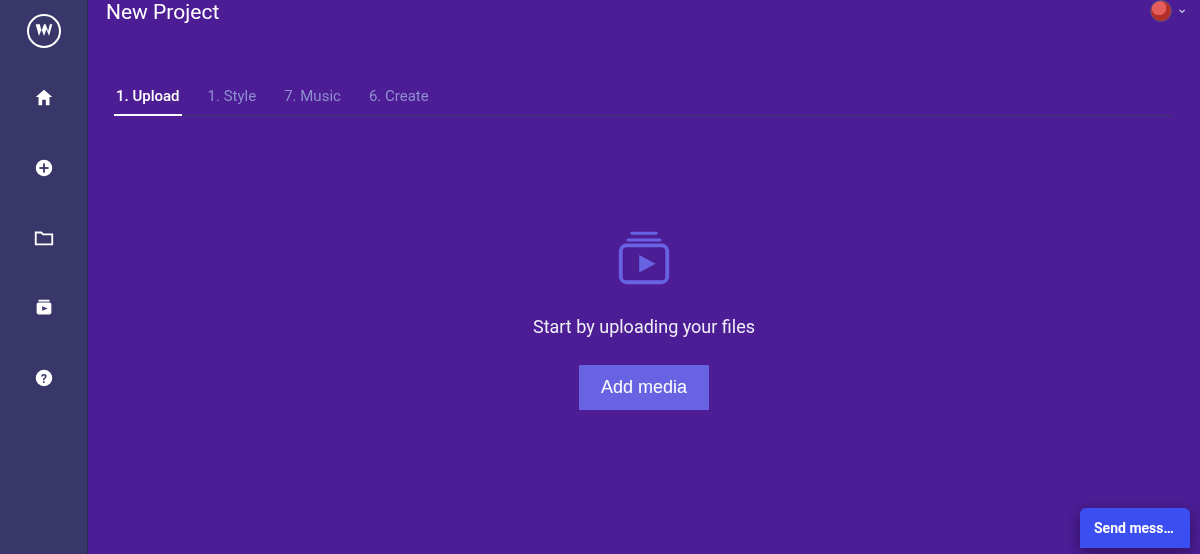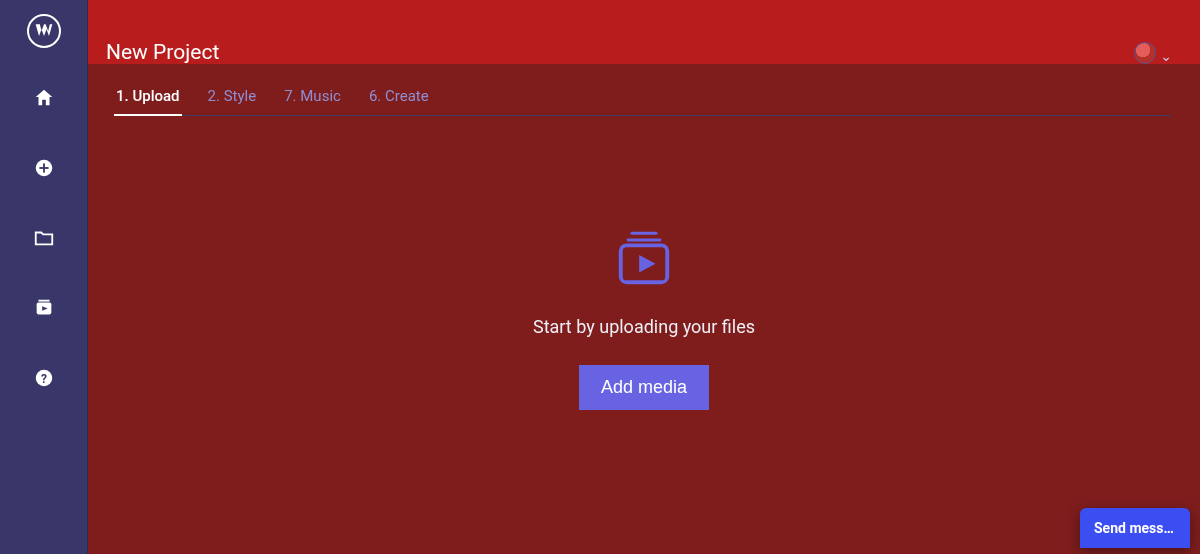--- a/index.html
+++ b/index.html
@@ -46,24 +46,24 @@
 
   
   .main {
     flex: 1 1 auto;
     display: flex;
     flex-direction: column;
     min-width: 0;
   }
   .header {
     height: 64px;
-    background: #b91c1c;
-    display: flex;
-    align-items: flex-end;
-    padding: 0 28px 0 18px;
+    background: #4c1d95;
+    display: flex;
+    align-items: flex-start;
+    padding: 0 12px 0 18px;
     color: #fff;
   }
   .header-title {
     font-size: 21px;
     font-weight: 400;
   }
   .header-spacer { flex: 1; }
   .avatar {
     width: 22px; height: 22px;
     border-radius: 50%;
@@ -71,21 +71,21 @@
     border: 1px solid #5a4f8f;
     margin-right: 4px;
   }
   .chevron {
     color: #c8c4e8;
     font-size: 14px;
   }
 
   .content {
     flex: 1;
-    background: #7f1d1d;
+    background: #4c1d95;
     padding: 18px 28px 0 28px;
     position: relative;
     display: flex;
     flex-direction: column;
   }
 
   
   .tabs {
     display: flex;
     align-items: flex-end;
@@ -205,21 +205,21 @@
       <div class="header-title">New Project</div>
       <div class="header-spacer"></div>
       <div class="avatar"></div>
       <span class="chevron">⌄</span>
     </header>
 
     <section class="content">
 
       <div class="tabs">
         <div class="tab active">1. Upload</div>
-        <div class="tab">2. Style</div>
+        <div class="tab">1. Style</div>
         <div class="tab">7. Music</div>
         <div class="tab">6. Create</div>
       </div>
 
       <div class="hero">
         <svg class="media-icon" viewBox="0 0 64 64">
           <rect x="18" y="6" width="28" height="3" rx="1.5" fill="#6763e3"></rect>
           <rect x="14" y="13" width="36" height="3" rx="1.5" fill="#6763e3"></rect>
           <rect x="8" y="20" width="48" height="38" rx="6" fill="none" stroke="#6763e3" stroke-width="4"></rect>
           <polygon points="27,30 27,48 44,39" fill="#6763e3"></polygon>

